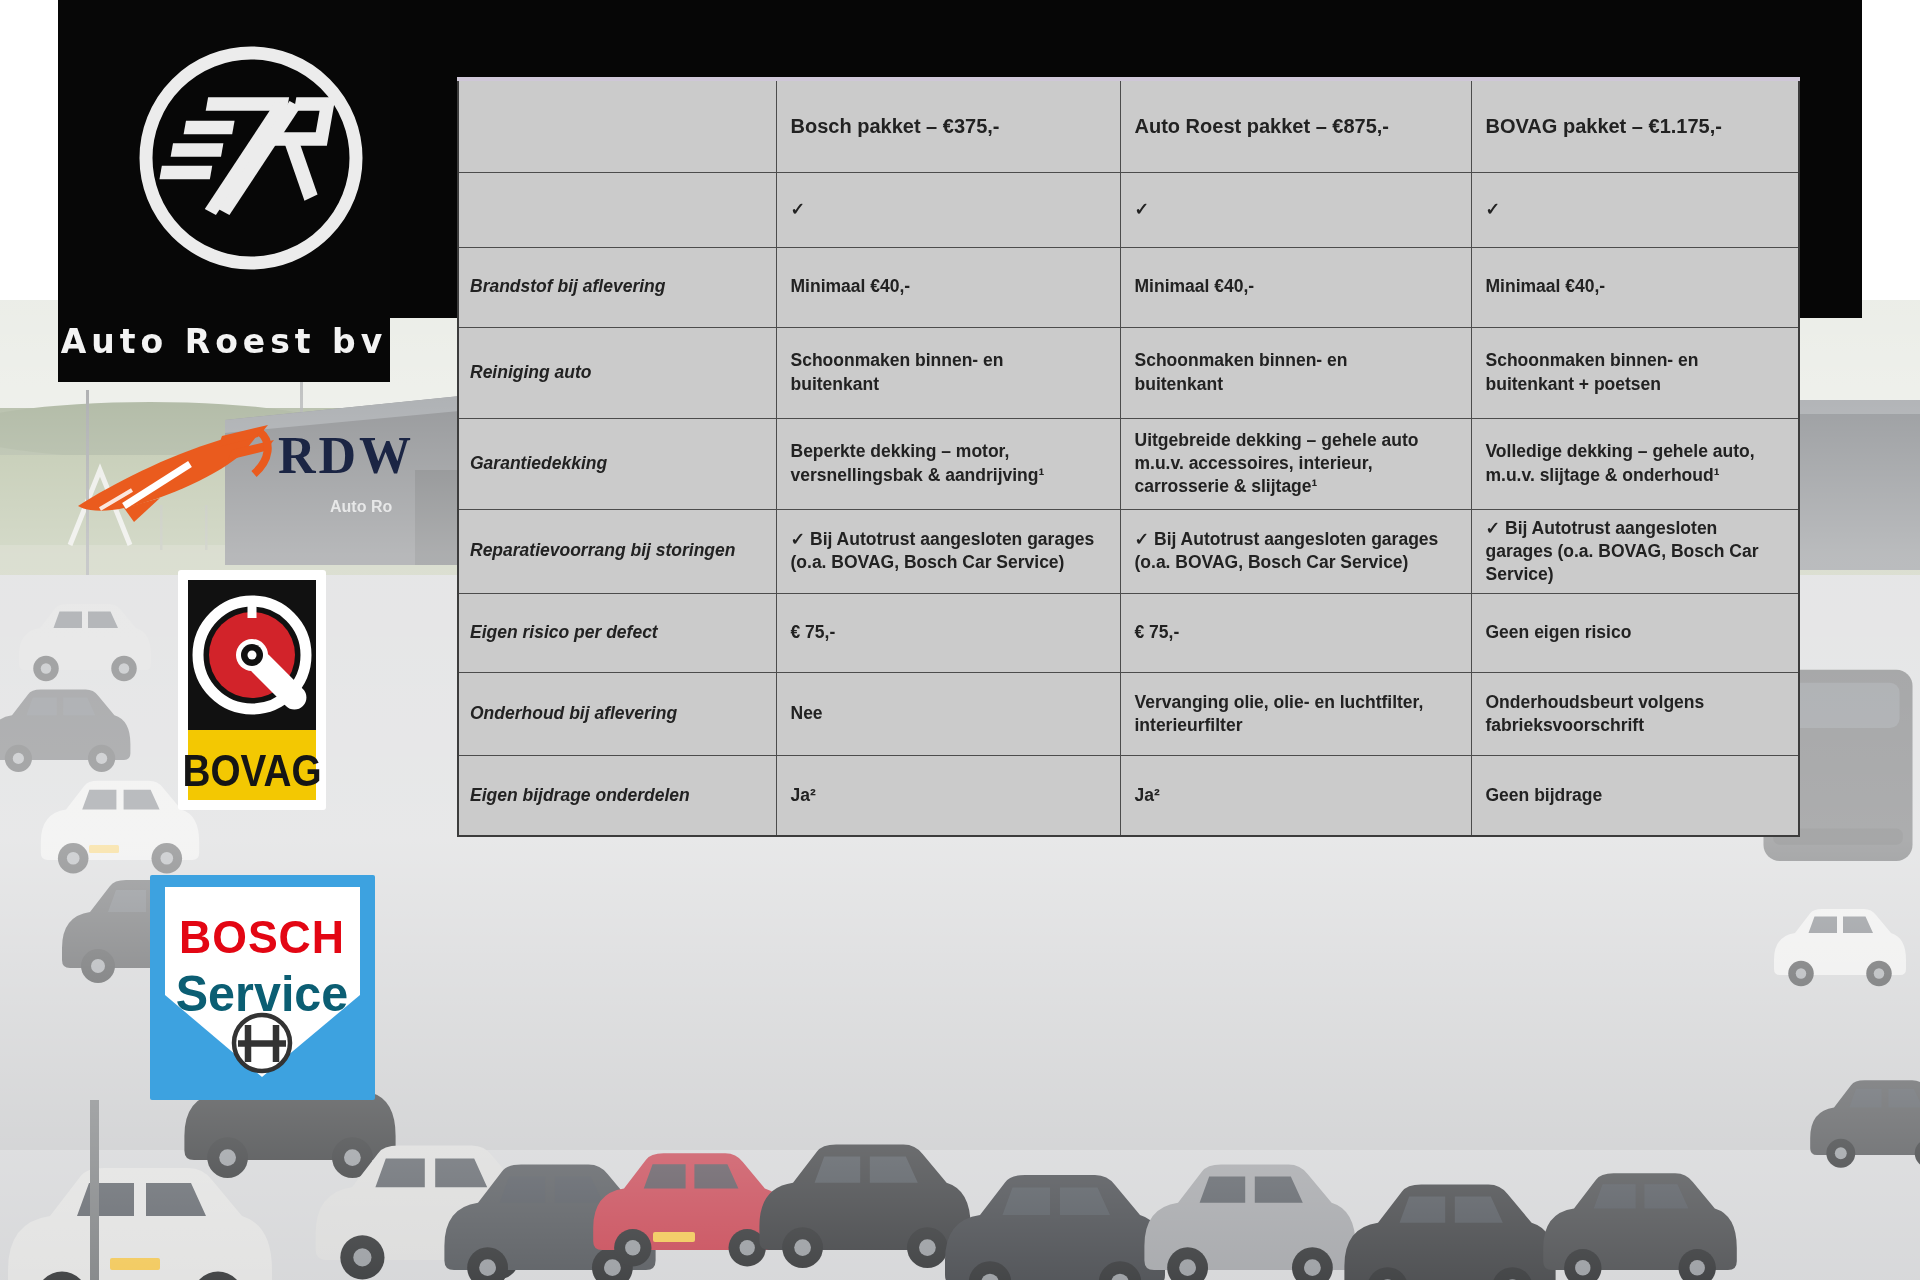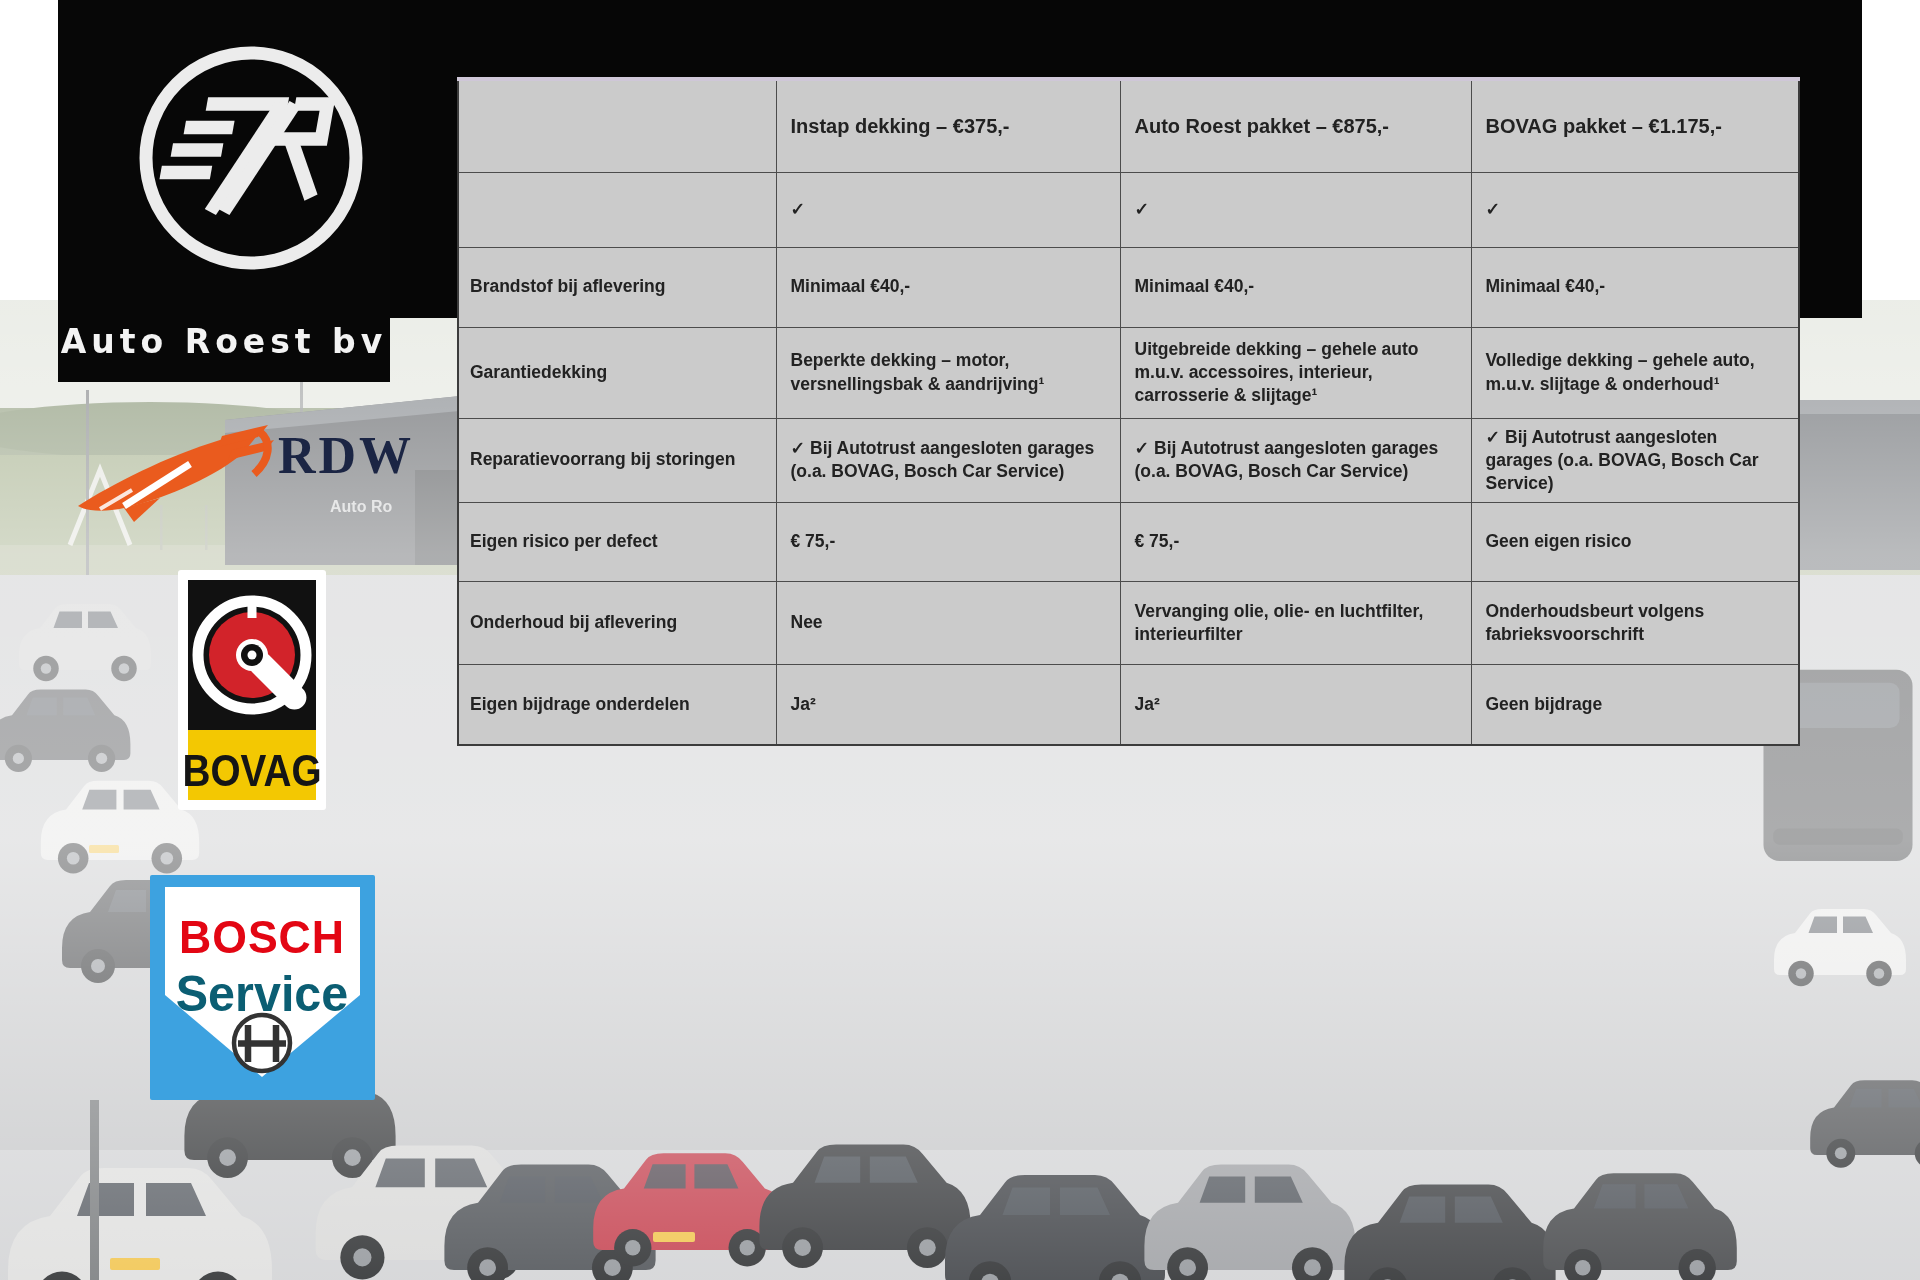--- a/index.html
+++ b/index.html
@@ -34,21 +34,21 @@
     border-collapse:collapse;table-layout:fixed;
     background:#cbcbcb;
     border:2px solid #3c3c3c;
     border-top:4px solid #cfc7d8;
   }
   table.pkg td{
     border:1.5px solid #4c4c4c;
     vertical-align:middle;text-align:left;
     color:#222222;font-weight:bold;
   }
-  td.lbl{font-size:17.5px;padding:6px 8px 6px 11px;line-height:1.25;}
+  td.lbl{font-size:17.5px;padding:6px 8px 6px 11px;line-height:1.25;font-style:italic;}
   td.val{font-size:17.5px;padding:7px 18px 7px 14px;line-height:1.32;white-space:pre-line;}
   td.hdr{font-size:20px;padding:6px 12px 6px 14px;}
 </style>
 </head>
 <body>
 
 <svg class="photo" viewBox="0 0 1920 980" preserveAspectRatio="none" aria-hidden="true">
   <defs>
     <symbol id="car" viewBox="0 0 100 60">
       <path d="M6,40 Q6,24 20,22 L30,9 Q32,6 38,6 L66,6 Q71,6 74,10 L84,22 Q94,25 94,40 L94,46 Q94,50 90,50 L10,50 Q6,50 6,46 Z"></path>
@@ -177,35 +177,44 @@
 <table class="pkg">
   <colgroup>
     <col style="width:318px">
       <col style="width:344px">
       <col style="width:351px">
       <col style="width:328px">
   </colgroup>
   <tbody>
       <tr style="height:93px">
     <td class="lbl"></td>
-    <td class="hdr">Instap dekking – €375,-</td>
+    <td class="hdr">Bosch pakket – €375,-</td>
     <td class="hdr">Auto Roest pakket – €875,-</td>
     <td class="hdr">BOVAG pakket – €1.175,-</td>
   </tr>
   <tr style="height:75px">
     <td class="lbl"></td>
     <td class="val">✓</td>
     <td class="val">✓</td>
     <td class="val">✓</td>
   </tr>
   <tr style="height:80px">
     <td class="lbl">Brandstof bij aflevering</td>
     <td class="val">Minimaal €40,-</td>
     <td class="val">Minimaal €40,-</td>
     <td class="val">Minimaal €40,-</td>
+  </tr>
+  <tr style="height:91px">
+    <td class="lbl">Reiniging auto</td>
+    <td class="val">Schoonmaken binnen- en
+buitenkant</td>
+    <td class="val">Schoonmaken binnen- en
+buitenkant</td>
+    <td class="val">Schoonmaken binnen- en
+buitenkant + poetsen</td>
   </tr>
   <tr style="height:91px">
     <td class="lbl">Garantiedekking</td>
     <td class="val">Beperkte dekking – motor,
 versnellingsbak &amp; aandrijving¹</td>
     <td class="val">Uitgebreide dekking – gehele auto
 m.u.v. accessoires, interieur,
 carrosserie &amp; slijtage¹</td>
     <td class="val">Volledige dekking – gehele auto,
 m.u.v. slijtage &amp; onderhoud¹</td>

